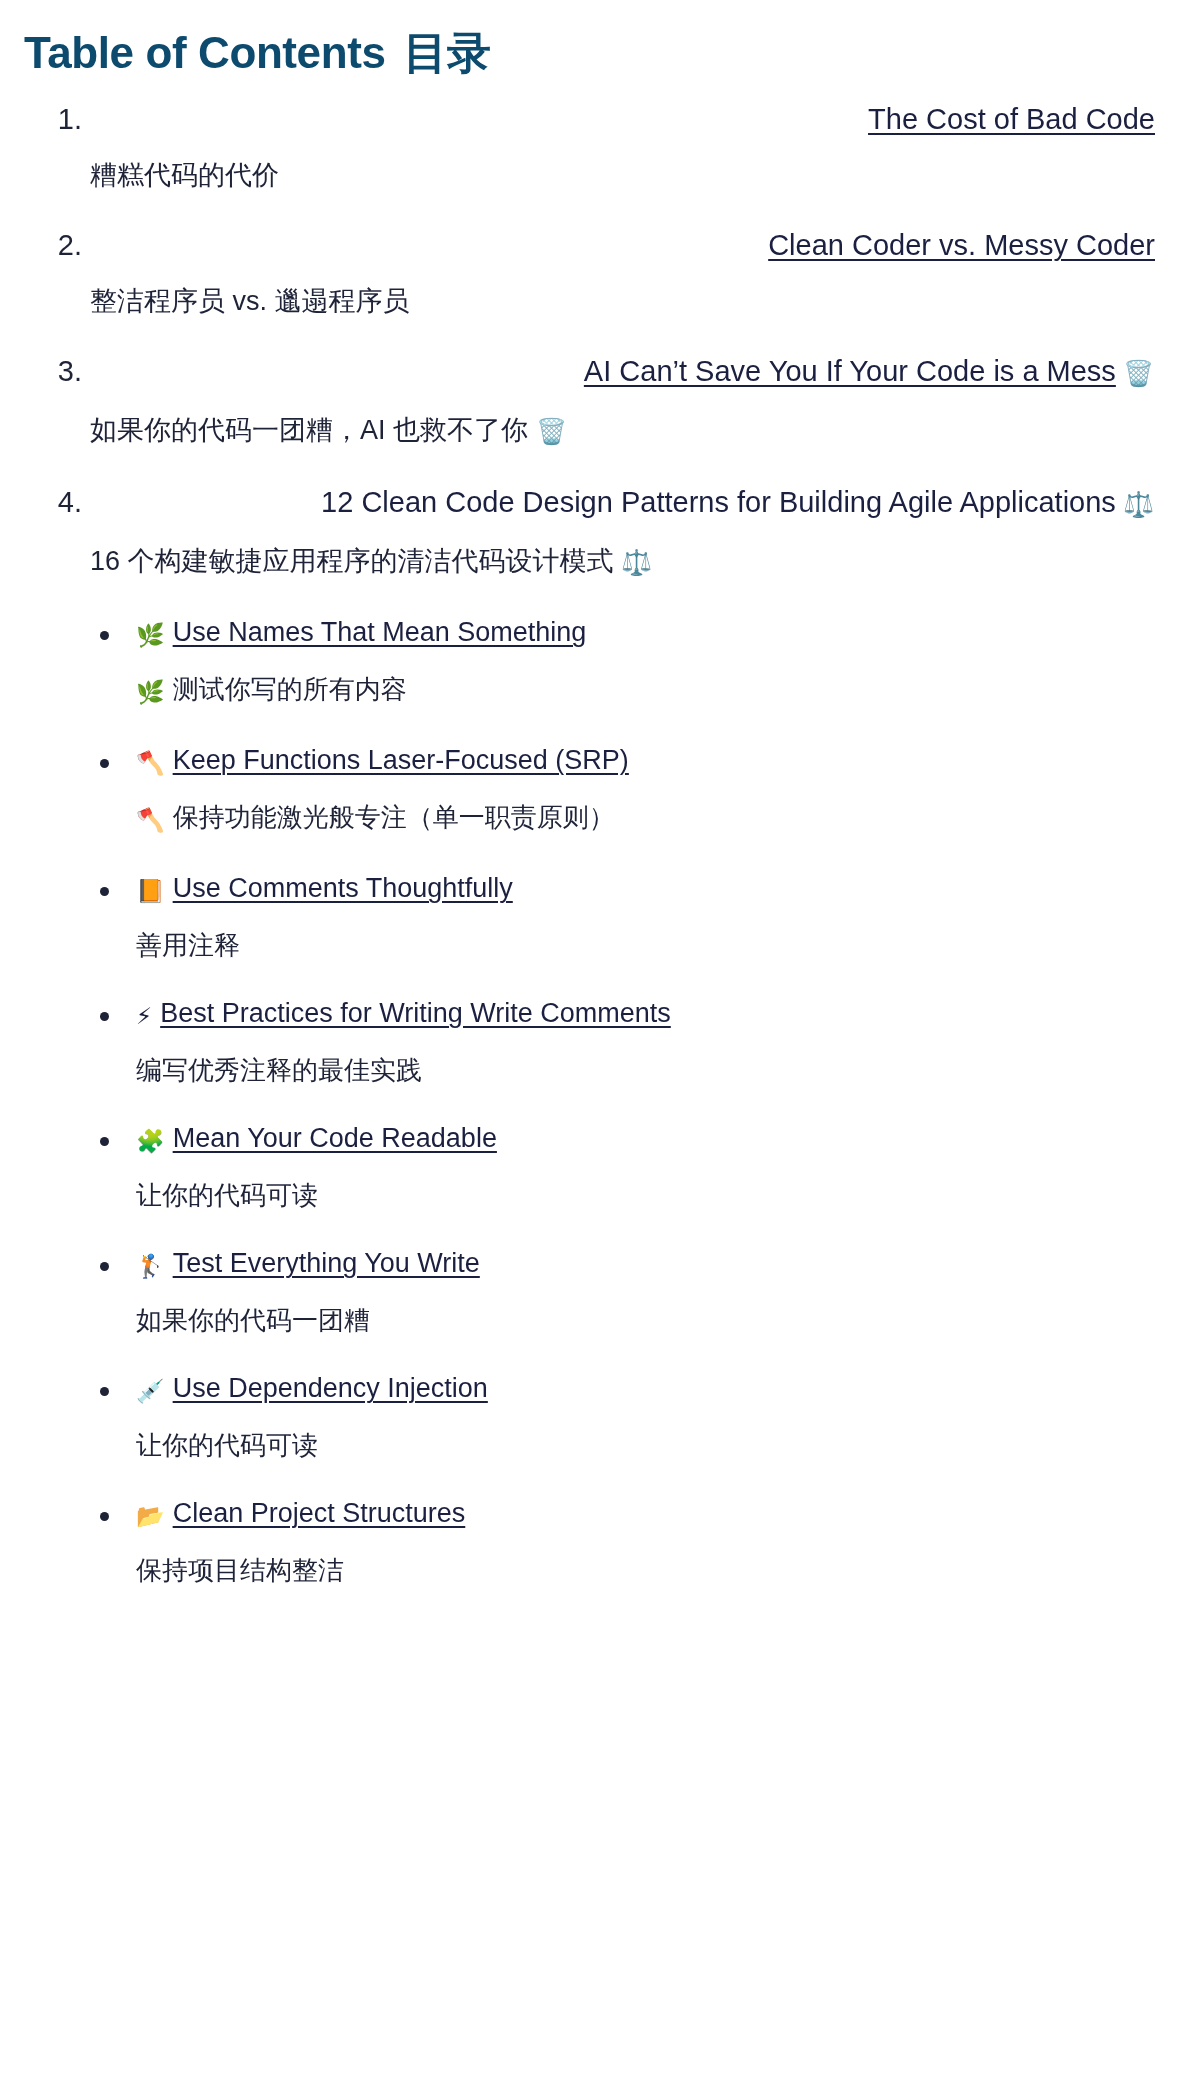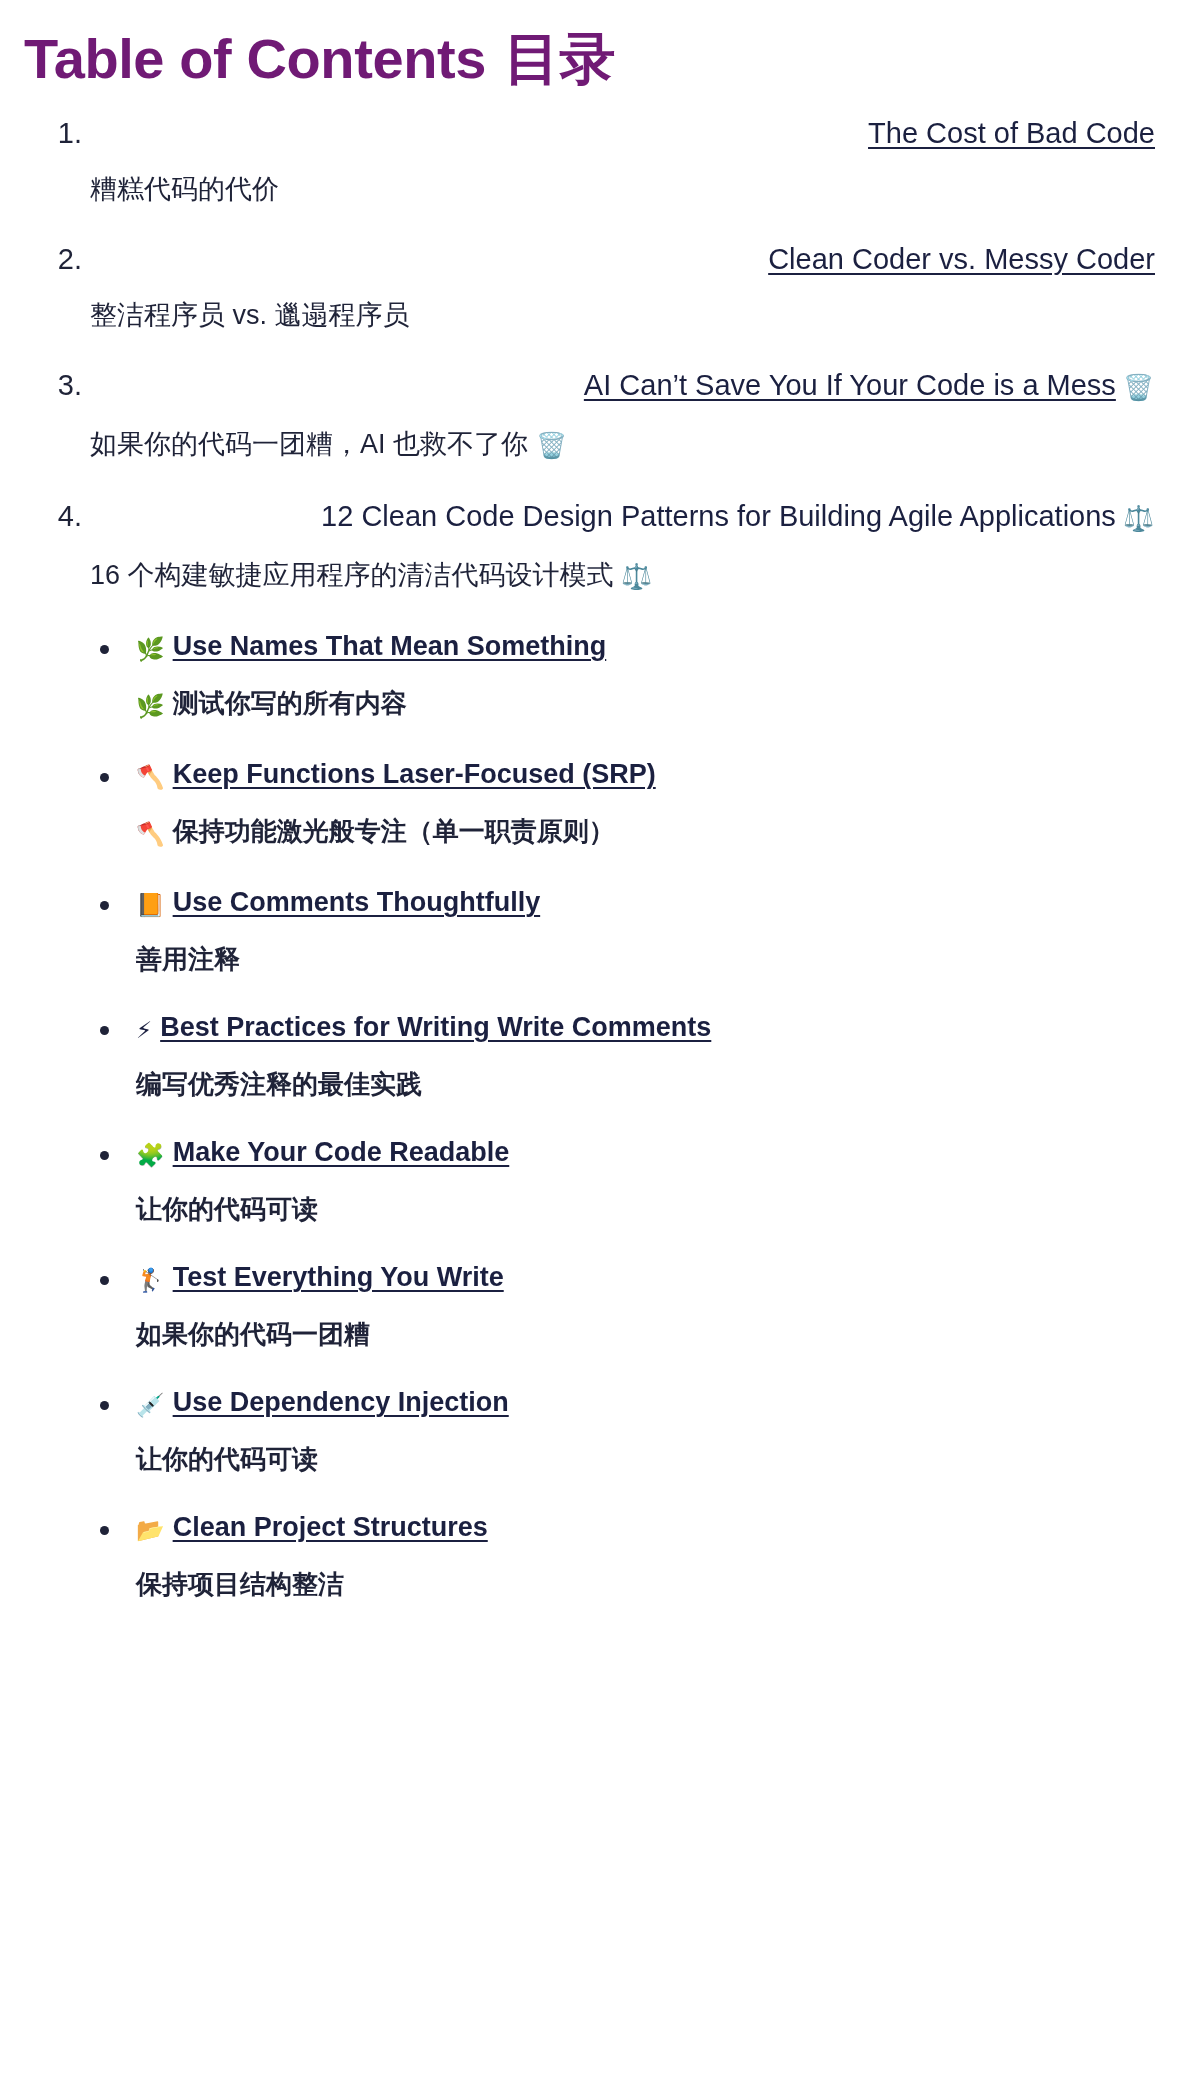--- a/index.html
+++ b/index.html
@@ -15,24 +15,24 @@
     -webkit-font-smoothing: antialiased;
   }
   .page {
     width: 1179px;
     box-sizing: border-box;
     padding: 28px 24px 10px 24px;
   }
 
   
   .doc-title {
-    font-size: 56px;
+    font-size: 44px;
     font-weight: 700;
     letter-spacing: -0.4px;
-    color: #701a75;
+    color: #0c4a6e;
     margin: 0 0 20px 0;
     line-height: 1.12;
     white-space: nowrap;
   }
   .doc-title .cjk {
     margin-left: 18px;
     font-weight: 700;
   }
 
   
@@ -85,21 +85,20 @@
   
   ul.sub {
     list-style: none;
     margin: 26px 0 0 0;
     padding: 0;
   }
   ul.sub > li.sub-item {
     position: relative;
     padding-left: 46px;
     margin-bottom: 26px;
-    font-weight: bold;
   }
   ul.sub > li.sub-item:last-child {
     margin-bottom: 0;
   }
   .bullet {
     position: absolute;
     left: 10px;
     top: 20px;
     width: 9px;
     height: 9px;
@@ -221,21 +220,21 @@
             <span class="sub-emoji">⚡</span><span class="linktext">Best Practices for Writing Write Comments</span>
           </div>
           <div class="sub-cn">
             <span>编写优秀注释的最佳实践</span>
           </div>
         </li>
 
         <li class="sub-item">
           <span class="bullet"></span>
           <div class="sub-en">
-            <span class="sub-emoji">🧩</span><span class="linktext">Make Your Code Readable</span>
+            <span class="sub-emoji">🧩</span><span class="linktext">Mean Your Code Readable</span>
           </div>
           <div class="sub-cn">
             <span>让你的代码可读</span>
           </div>
         </li>
 
         <li class="sub-item">
           <span class="bullet"></span>
           <div class="sub-en">
             <span class="sub-emoji">🏌️</span><span class="linktext">Test Everything You Write</span>

